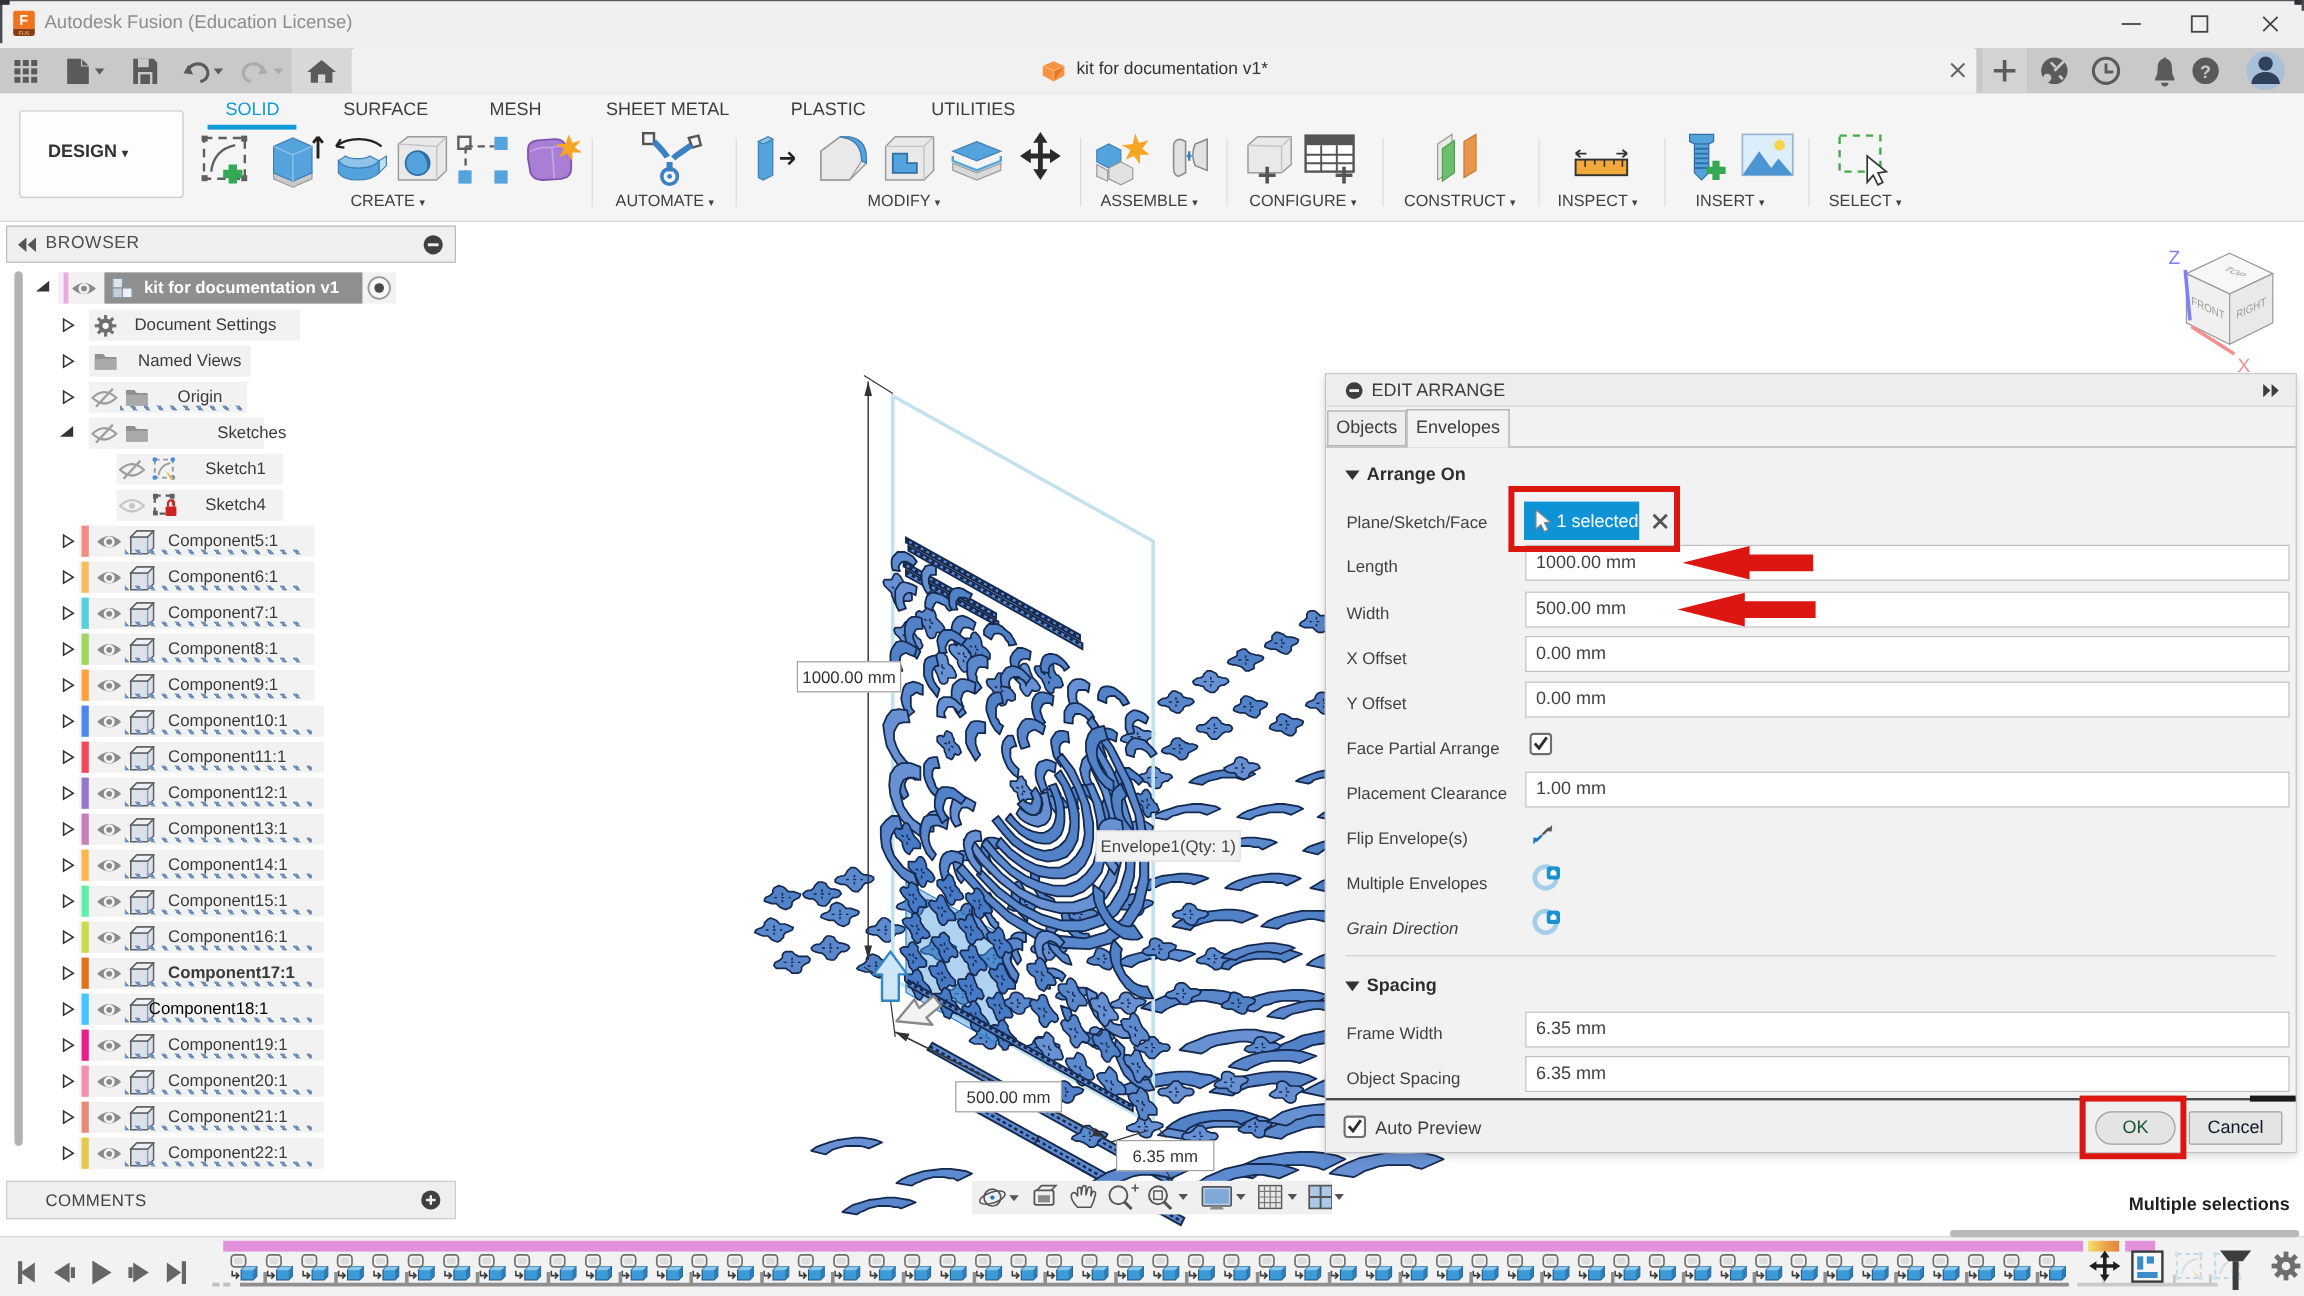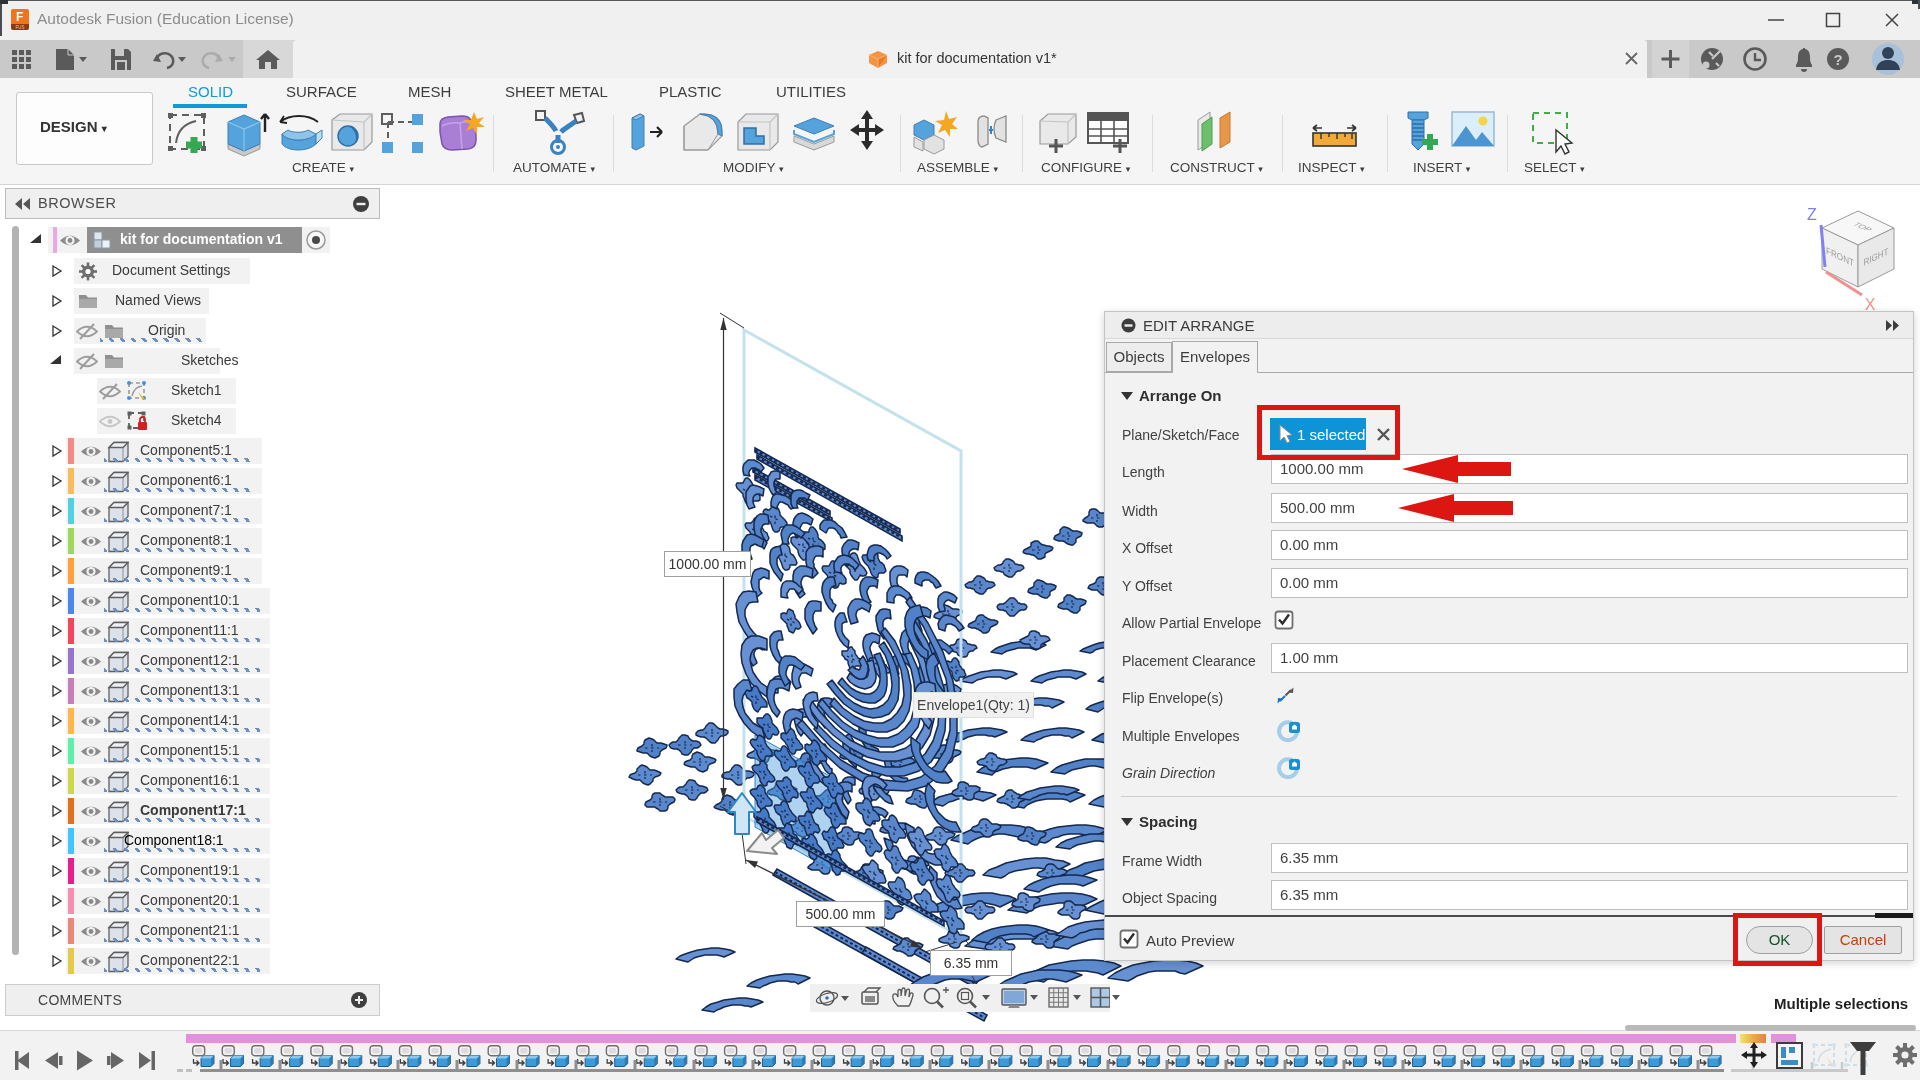--- a/index.html
+++ b/index.html
@@ -1124,21 +1124,21 @@
       <path d="M3,3 L14,14 M14,3 L3,14" stroke="#555" stroke-width="2.4"></path>
     </svg>
     <div class="dlg-label" style="top:152px;">Length</div>
     <div class="dlg-input" style="top:142px;">1000.00 mm</div>
     <div class="dlg-label" style="top:191px;">Width</div>
     <div class="dlg-input" style="top:181px;">500.00 mm</div>
     <div class="dlg-label" style="top:228px;">X Offset</div>
     <div class="dlg-input" style="top:218px;">0.00 mm</div>
     <div class="dlg-label" style="top:266px;">Y Offset</div>
     <div class="dlg-input" style="top:256px;">0.00 mm</div>
-    <div class="dlg-label" style="top:303px;">Allow Partial Envelope</div>
+    <div class="dlg-label" style="top:303px;">Face Partial Arrange</div>
     <svg class="abs" style="left:169px;top:298px" width="22" height="22">
       <rect x="1.5" y="1.5" width="17" height="17" rx="2.5" fill="#fff" stroke="#6f6f6f" stroke-width="1.8"></rect>
       <path d="M5,9.5 L8.5,13.5 L15,4.5" fill="none" stroke="#2d2d2d" stroke-width="2.4"></path>
     </svg>
     <div class="dlg-label" style="top:341px;">Placement Clearance</div>
     <div class="dlg-input" style="top:331px;">1.00 mm</div>
     <div class="dlg-label" style="top:378px;">Flip Envelope(s)</div>
     <svg class="abs" style="left:170px;top:372px" width="22" height="22">
       <path d="M10.5,11.5 L16,6" stroke="#555" stroke-width="2"></path>
       <path d="M18.5,3.5 L18,9 L13,8.5 Z" fill="#555"></path>
@@ -1169,21 +1169,21 @@
     <div class="dlg-label" style="top:578px;">Object Spacing</div>
     <div class="dlg-input" style="top:568px;">6.35 mm</div>
     <div class="abs" style="left:0;top:603px;width:808px;height:45px;border-top:2px solid #4a4a4a;background:#f0f0f0;"></div>
     <div class="abs" style="left:770px;top:601px;width:38px;height:5px;background:#1a1a1a;"></div>
     <svg class="abs" style="left:14px;top:617px" width="22" height="22">
       <rect x="1.5" y="1.5" width="17" height="17" rx="2.5" fill="#fff" stroke="#6f6f6f" stroke-width="1.8"></rect>
       <path d="M5,9.5 L8.5,13.5 L15,4.5" fill="none" stroke="#2d2d2d" stroke-width="2.4"></path>
     </svg>
     <div class="abs" style="left:41px;top:620px;font-size:15px;color:#3d3d3d;">Auto Preview</div>
     <div class="abs" style="left:641px;top:614px;width:67px;height:28px;background:#e4e4e4;border:1px solid #9f9f9f;border-radius:14px;font-size:15px;color:#14532d;text-align:center;line-height:26px;">OK</div>
-    <div class="abs" style="left:719px;top:614px;width:78px;height:28px;background:#e4e4e4;border:1px solid #9f9f9f;border-radius:2px;font-size:15px;color:#c2410c;text-align:center;line-height:26px;">Cancel</div>
+    <div class="abs" style="left:719px;top:614px;width:78px;height:28px;background:#e4e4e4;border:1px solid #9f9f9f;border-radius:2px;font-size:15px;color:#0f172a;text-align:center;line-height:26px;">Cancel</div>
   </div>
 
 <div id="annot" class="abs" style="left:0;top:0;">
     <div class="abs" style="left:1257px;top:405px;width:143px;height:55px;border:5px solid #dc1712;"></div>
     <div class="abs" style="left:1733px;top:913px;width:89px;height:53px;border:5px solid #dc1712;"></div>
     <svg class="abs" style="left:1395px;top:450px" width="125" height="80">
       <path d="M7,19 L63,5 L63,12 L116,12 L116,26 L63,26 L63,33 Z" fill="#dc1712"></path>
       <path d="M3,58 L59,44 L59,51 L118,51 L118,65 L59,65 L59,72 Z" fill="#dc1712"></path>
     </svg>
   </div>

